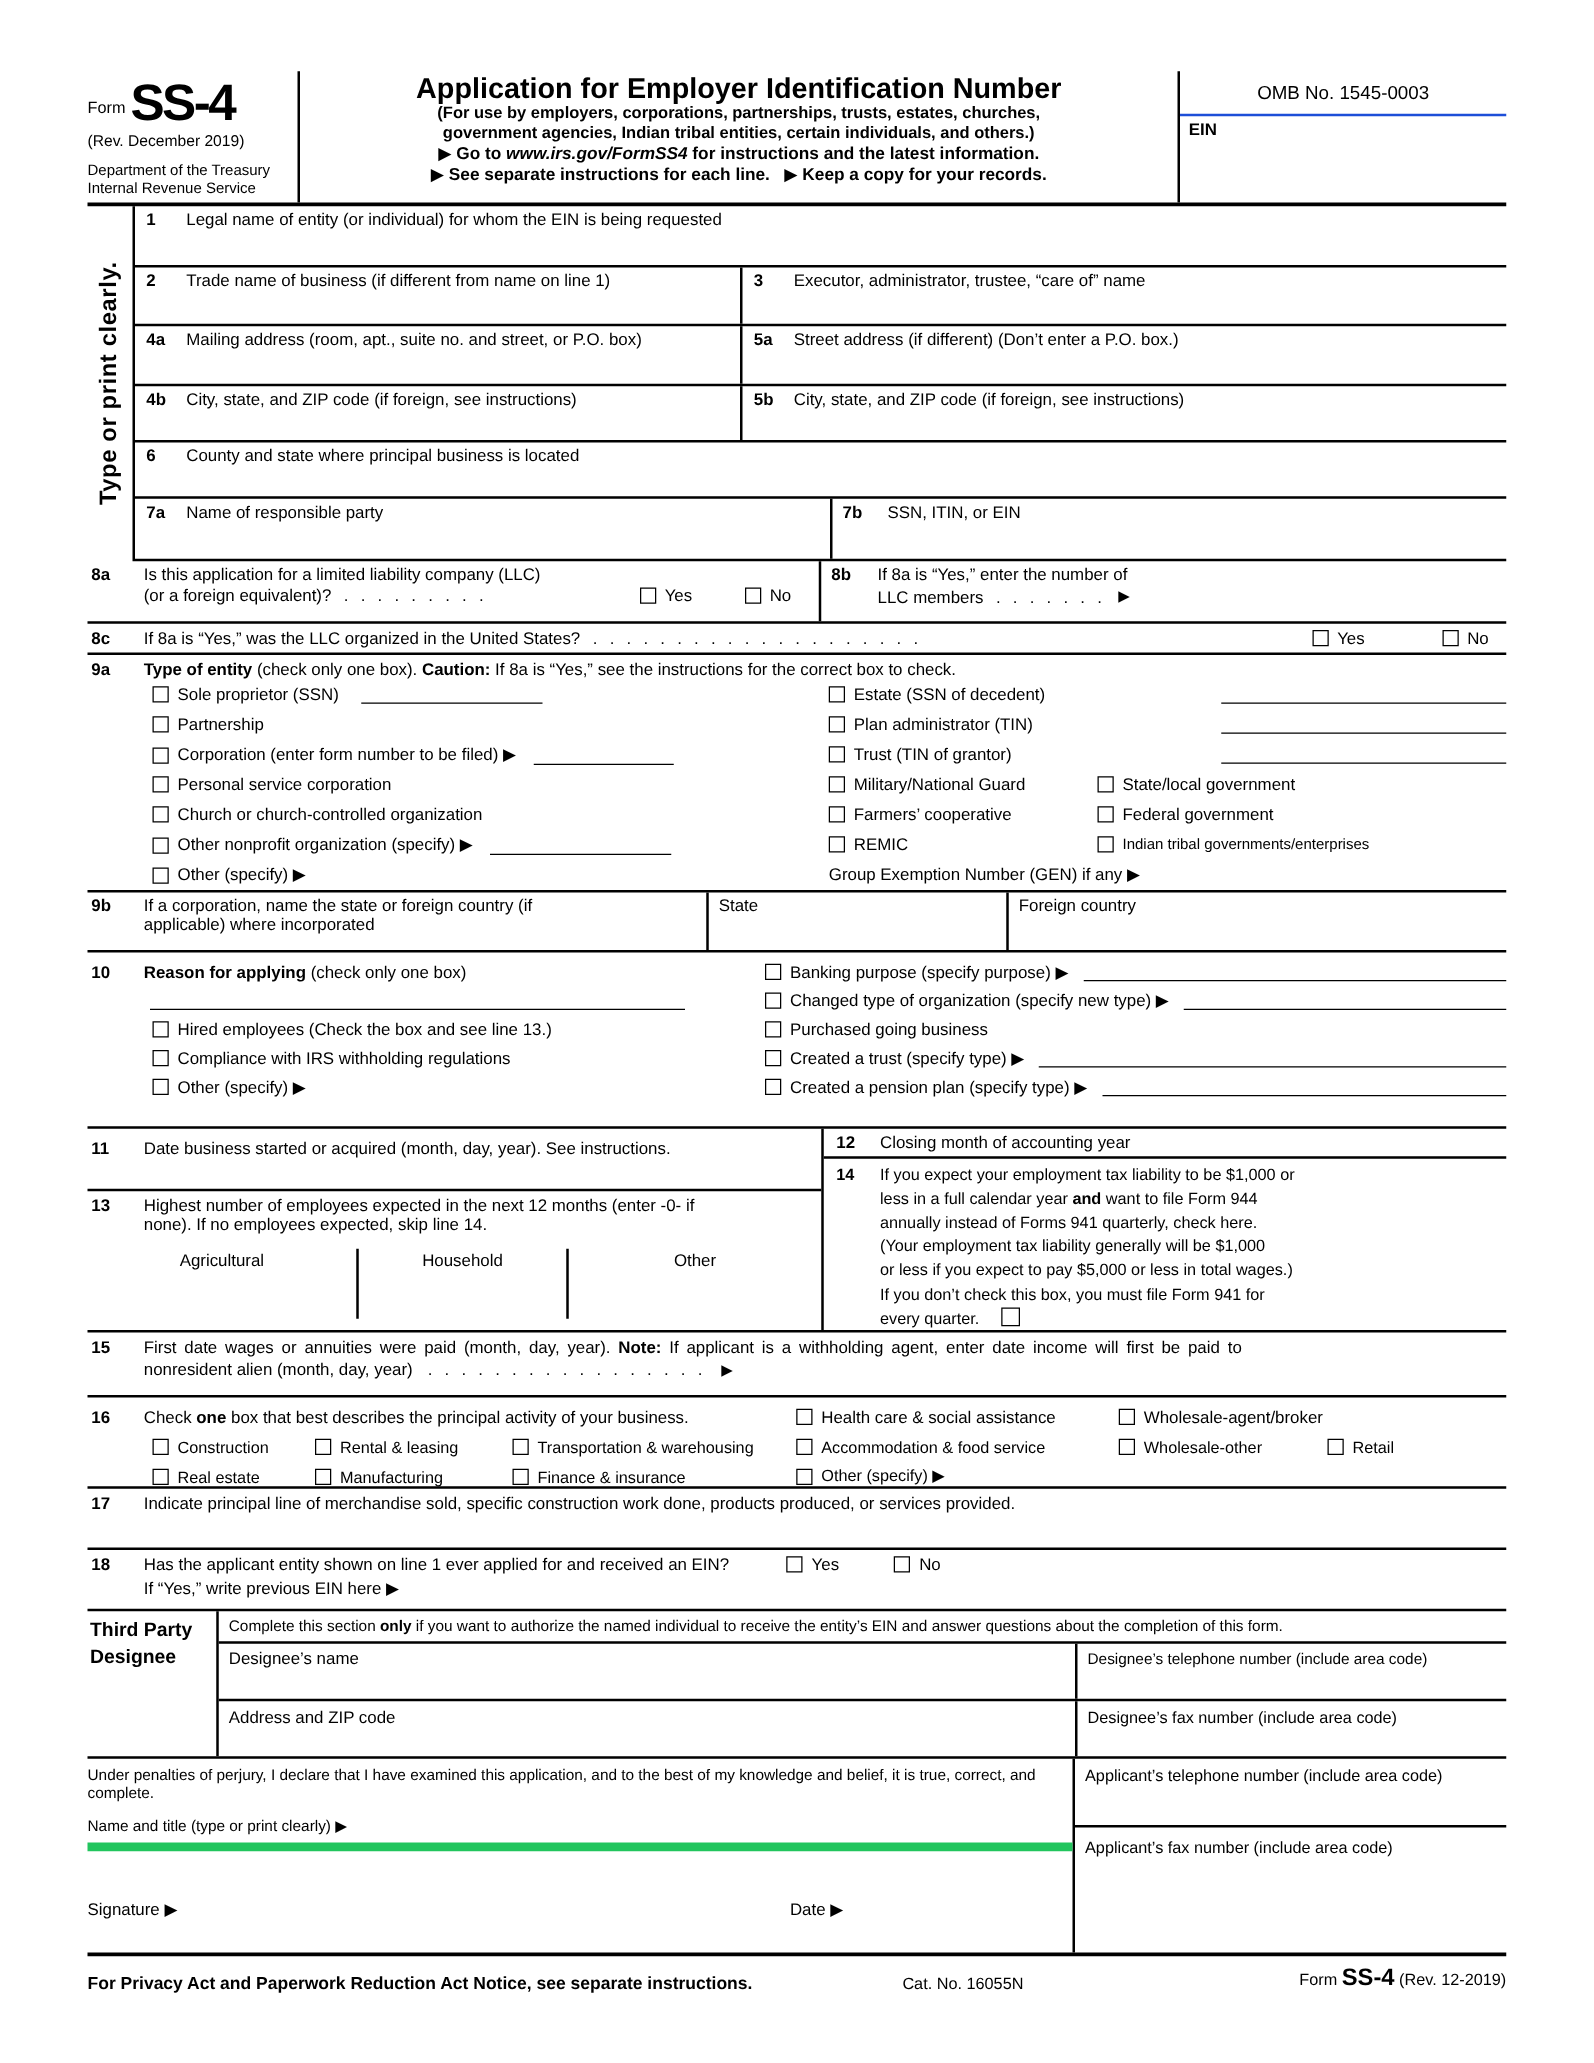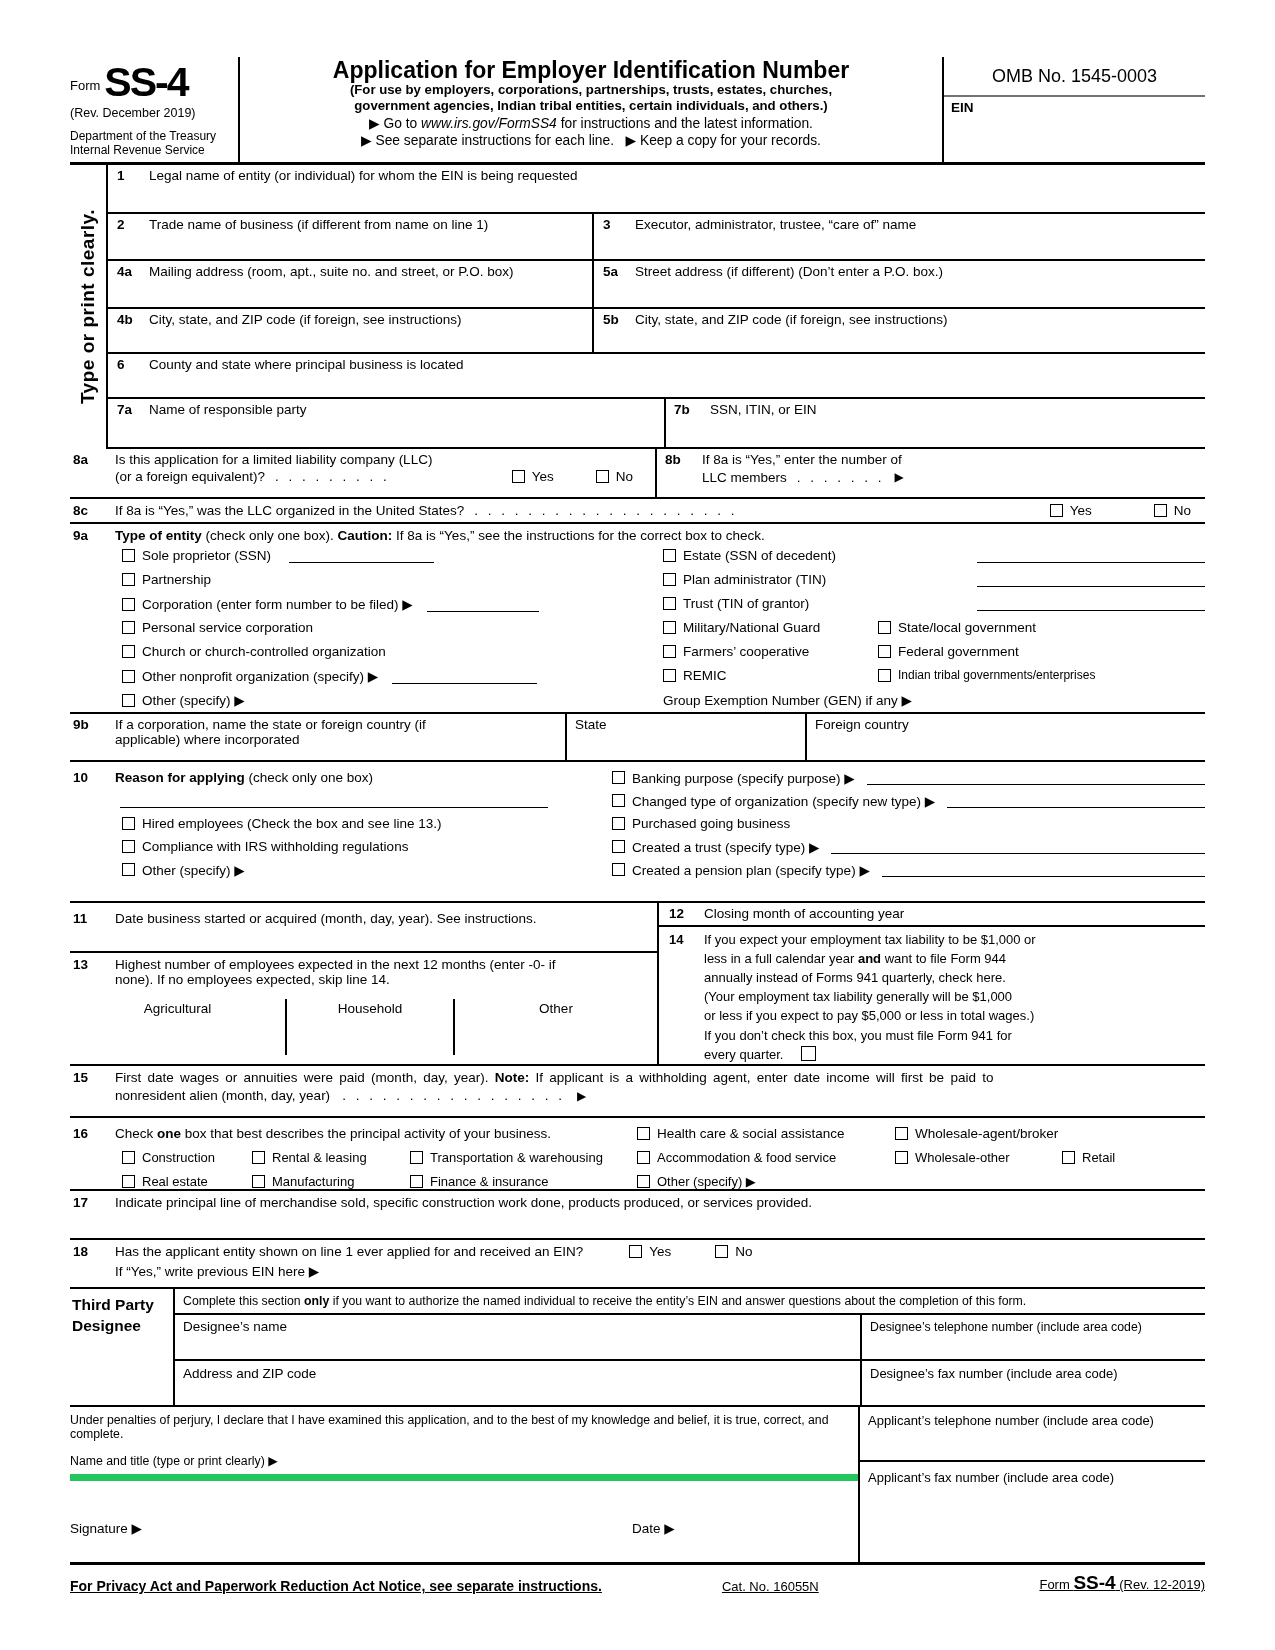--- a/index.html
+++ b/index.html
@@ -18,23 +18,23 @@
   
   .hdr { display:flex; border-bottom:3px solid #000; height:108px; }
   .hdr-left { width:170px; border-right:2px solid #000; padding:2px 4px 0 0; }
   .fw { font-size:13px; display:inline-block; vertical-align:6px; }
   .fnum { font-size:41px; font-weight:bold; letter-spacing:-2px; display:inline-block; margin-left:4px; }
   .rev { font-size:12.5px; margin-top:0; }
   .agency { font-size:12px; margin-top:9px; line-height:1.2; }
   .hdr-center { flex:1; text-align:center; padding:1px 8px 0 8px; }
   .htitle { font-size:23px; font-weight:bold; line-height:1.05; }
   .hsub { font-size:13.2px; font-weight:bold; line-height:1.22; }
-  .hgo { font-size:13.8px; font-weight:normal; margin-top:1px; }
+  .hgo { font-size:13.8px; font-weight:bold; margin-top:1px; }
   .hdr-right { width:263px; border-left:2px solid #000; display:flex; flex-direction:column; }
-  .omb { text-align:center; font-size:18px; padding:9px 4px 8px 4px; border-bottom:2px solid #737373; }
+  .omb { text-align:center; font-size:15px; padding:9px 4px 8px 4px; border-bottom:2px solid #1d4ed8; }
   .einl { font-weight:bold; font-size:13.5px; padding:3px 0 0 7px; }
 
   
   .striprows { display:flex; }
   .strip { width:38px; border-right:2.5px solid #000; display:flex; align-items:center; justify-content:center; }
   .striptxt { writing-mode:vertical-rl; transform:rotate(180deg); font-weight:bold; font-size:19px; white-space:nowrap; letter-spacing:.5px; }
   .smain { flex:1; }
   .r { border-bottom:2px solid #000; padding-top:3px; }
   .n1 { display:inline-block; width:41px; padding-left:9px; font-weight:bold; flex:none; }
   .n2 { display:inline-block; width:45px; padding-left:3px; font-weight:bold; flex:none; }
@@ -52,21 +52,21 @@
   .o9r1 { width:215px; display:flex; align-items:center; flex:none; }
   .o9r2 { flex:1; display:flex; align-items:center; }
 
   
   .o10row { display:flex; height:23px; align-items:center; }
 
   
   .lblcell { width:105px; border-right:2px solid #000; font-weight:bold; font-size:15.5px; line-height:1.35; padding:6px 0 0 2px; }
   .small { font-size:12.3px; }
 
-  .ftr { display:flex; align-items:flex-end; padding-top:7px;text-decoration:underline; }
+  .ftr { display:flex; align-items:flex-end; padding-top:7px; }
 </style>
 </head>
 <body>
 
 <div class="page">
 
   <div class="hdr">
     <div class="hdr-left">
       <div><span class="fw">Form</span><span class="fnum">SS-4</span></div>
       <div class="rev">(Rev. December 2019)</div>

